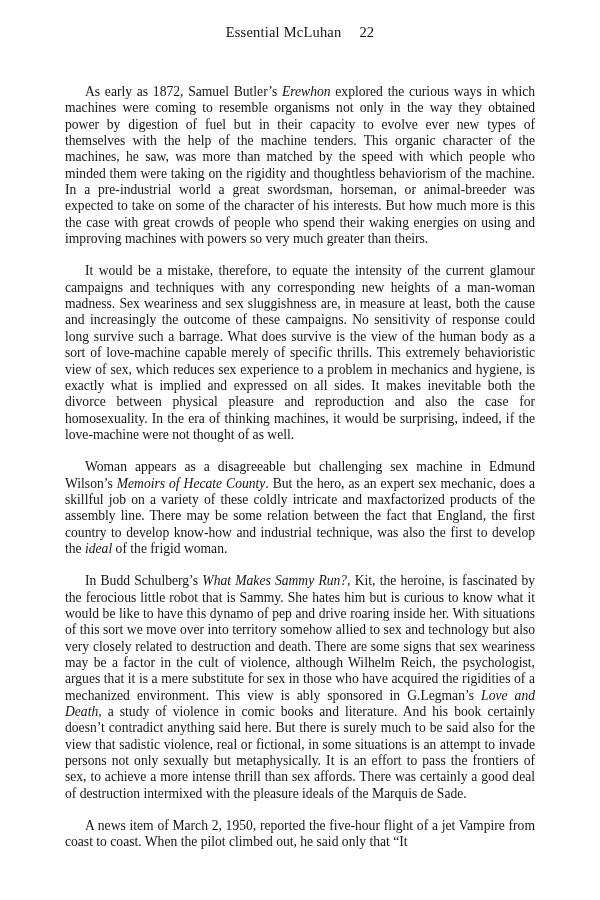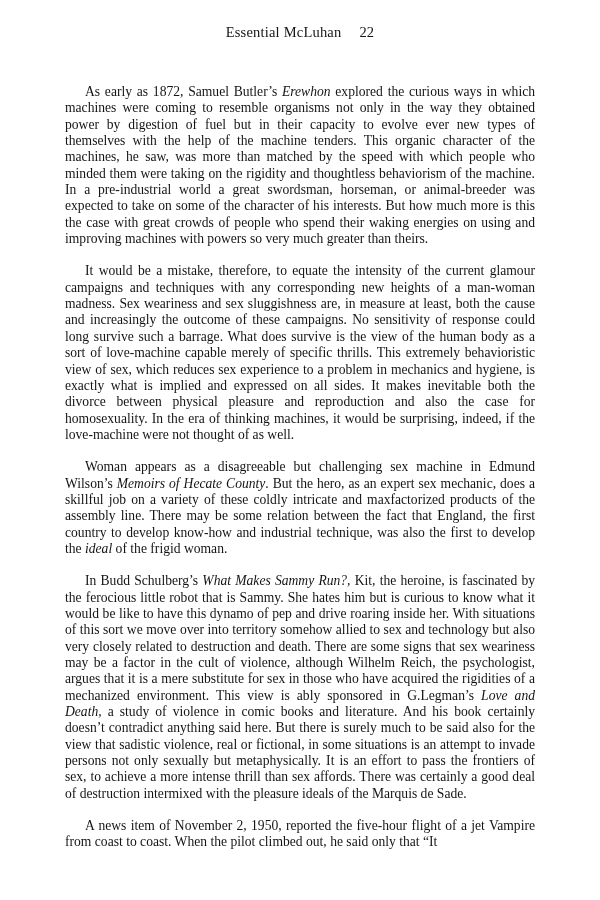--- a/index.html
+++ b/index.html
@@ -51,15 +51,15 @@
 
 <div class="page">
   <div class="running-header">
     <span>Essential McLuhan</span><span class="pagenum">22</span>
   </div>
   <div class="body-column">
       <p class="para"><span>As early as 1872, Samuel Butler’s </span><em>Erewhon</em><span> explored the curious ways in which machines were coming to resemble organisms not only in the way they obtained power by digestion of fuel but in their capacity to evolve ever new types of themselves with the help of the machine tenders. This organic character of the machines, he saw, was more than matched by the speed with which people who minded them were taking on the rigidity and thoughtless behaviorism of the machine. In a pre-industrial world a great swordsman, horseman, or animal-breeder was expected to take on some of the character of his interests. But how much more is this the case with great crowds of people who spend their waking energies on using and improving machines with powers so very much greater than theirs.</span></p>
       <p class="para"><span>It would be a mistake, therefore, to equate the intensity of the current glamour campaigns and techniques with any corresponding new heights of a man-woman madness. Sex weariness and sex sluggishness are, in measure at least, both the cause and increasingly the outcome of these campaigns. No sensitivity of response could long survive such a barrage. What does survive is the view of the human body as a sort of love-machine capable merely of specific thrills. This extremely behavioristic view of sex, which reduces sex experience to a problem in mechanics and hygiene, is exactly what is implied and expressed on all sides. It makes inevitable both the divorce between physical pleasure and reproduction and also the case for homosexuality. In the era of thinking machines, it would be surprising, indeed, if the love-machine were not thought of as well.</span></p>
       <p class="para"><span>Woman appears as a disagreeable but challenging sex machine in Edmund Wilson’s </span><em>Memoirs of Hecate County</em><span>. But the hero, as an expert sex mechanic, does a skillful job on a variety of these coldly intricate and maxfactorized products of the assembly line. There may be some relation between the fact that England, the first country to develop know-how and industrial technique, was also the first to develop the </span><em>ideal</em><span> of the frigid woman.</span></p>
       <p class="para"><span>In Budd Schulberg’s </span><em>What Makes Sammy Run?,</em><span> Kit, the heroine, is fascinated by the ferocious little robot that is Sammy. She hates him but is curious to know what it would be like to have this dynamo of pep and drive roaring inside her. With situations of this sort we move over into territory somehow allied to sex and technology but also very closely related to destruction and death. There are some signs that sex weariness may be a factor in the cult of violence, although Wilhelm Reich, the psychologist, argues that it is a mere substitute for sex in those who have acquired the rigidities of a mechanized environment. This view is ably sponsored in G.Legman’s </span><em>Love and Death,</em><span> a study of violence in comic books and literature. And his book certainly doesn’t contradict anything said here. But there is surely much to be said also for the view that sadistic violence, real or fictional, in some situations is an attempt to invade persons not only sexually but metaphysically. It is an effort to pass the frontiers of sex, to achieve a more intense thrill than sex affords. There was certainly a good deal of destruction intermixed with the pleasure ideals of the Marquis de Sade.</span></p>
-      <p class="para"><span>A news item of November 2, 1950, reported the five-hour flight of a jet Vampire from coast to coast. When the pilot climbed out, he said only that “It</span></p>
+      <p class="para"><span>A news item of March 2, 1950, reported the five-hour flight of a jet Vampire from coast to coast. When the pilot climbed out, he said only that “It</span></p>
     </div>
 </div>
 
 </body></html>

